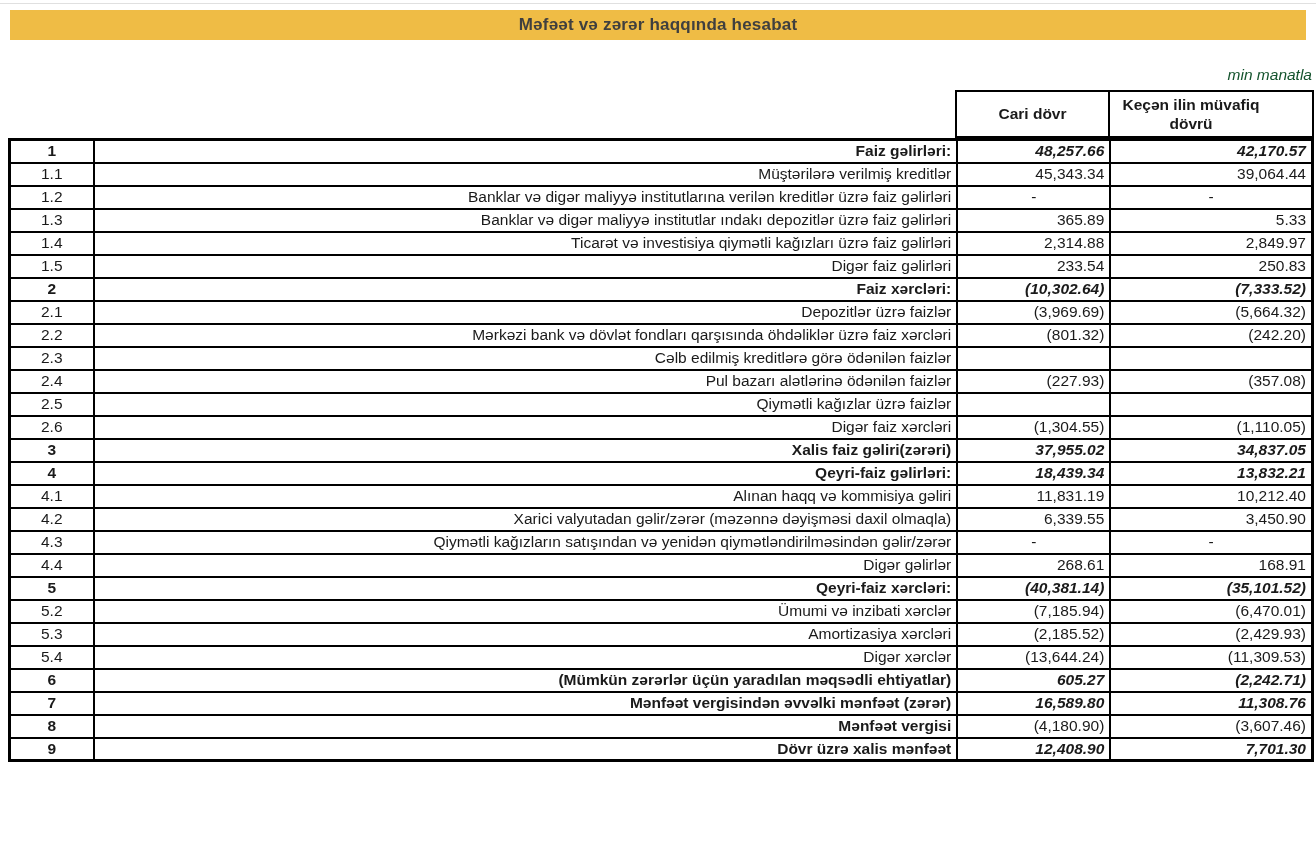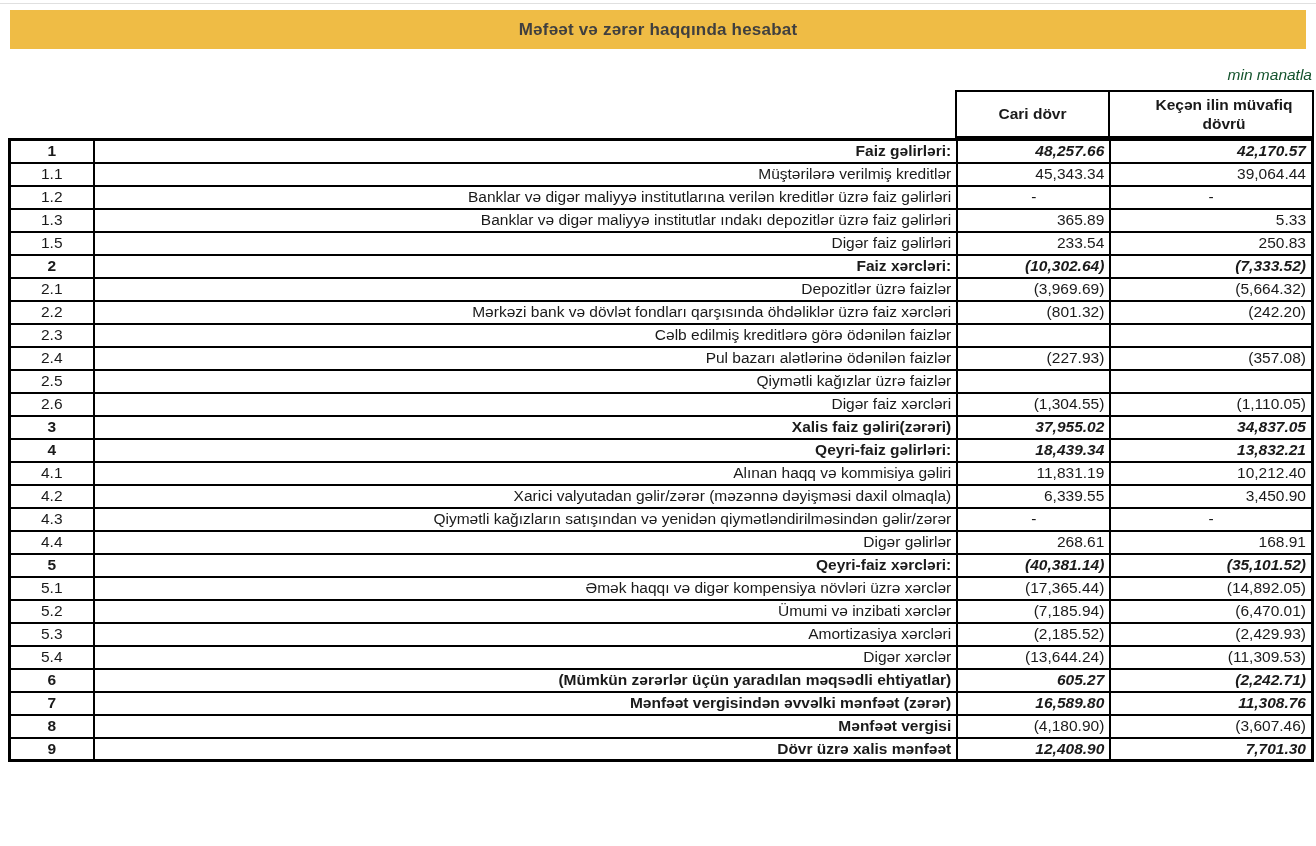--- a/index.html
+++ b/index.html
@@ -10,35 +10,34 @@
     color: #1a1a1a;
     overflow: hidden;
     position: relative;
   }
   .top-rule {
     position: absolute; left: 0; top: 3px; width: 1316px;
     border-top: 1px solid #e0e0e0;
   }
   .title-bar {
     position: absolute; left: 10px; top: 10px;
-    width: 1296px; height: 39px;
+    width: 1296px; height: 30px;
     display: flex; align-items: center; justify-content: center;
     font-size: 17px; font-weight: bold; letter-spacing: 0.2px;
   }
   .unit-note {
     position: absolute; top: 66px; right: 4px;
     font-style: italic; font-size: 15.5px; color: #14532d;
   }
   .col-header {
     position: absolute; left: 955px; top: 90px;
     width: 359px; height: 48px;
     display: flex;
     border: 2px solid #000;
     background: #fff;
-    gap: 33px;
   }
   .col-header .hc {
     display: flex; align-items: center; justify-content: center;
     text-align: center; font-weight: bold; font-size: 15.5px;
     line-height: 1.25; padding: 0 6px;
   }
   .col-header .hc1 { width: 153px; border-right: 2px solid #000; }
   .col-header .hc2 { width: 162px; }
   table.fin {
     position: absolute; left: 8px; top: 138px;
@@ -104,20 +103,26 @@
         <td class="c-val dash">-</td>
         <td class="c-val dash">-</td>
       </tr>
       <tr>
         <td class="c-num">1.3</td>
         <td class="c-label">Banklar və digər maliyyə institutlar ındakı depozitlər üzrə faiz gəlirləri</td>
         <td class="c-val">365.89</td>
         <td class="c-val">5.33</td>
       </tr>
       <tr>
+        <td class="c-num">1.4</td>
+        <td class="c-label">Ticarət və investisiya qiymətli kağızları üzrə faiz gəlirləri</td>
+        <td class="c-val">2,314.88</td>
+        <td class="c-val">2,849.97</td>
+      </tr>
+      <tr>
         <td class="c-num">1.5</td>
         <td class="c-label">Digər faiz gəlirləri</td>
         <td class="c-val">233.54</td>
         <td class="c-val">250.83</td>
       </tr>
       <tr class="section vbold">
         <td class="c-num">2</td>
         <td class="c-label">Faiz xərcləri:</td>
         <td class="c-val">(10,302.64)</td>
         <td class="c-val">(7,333.52)</td>
@@ -192,26 +197,20 @@
         <td class="c-num">4.4</td>
         <td class="c-label">Digər gəlirlər</td>
         <td class="c-val">268.61</td>
         <td class="c-val">168.91</td>
       </tr>
       <tr class="section vbold">
         <td class="c-num">5</td>
         <td class="c-label">Qeyri-faiz xərcləri:</td>
         <td class="c-val">(40,381.14)</td>
         <td class="c-val">(35,101.52)</td>
-      </tr>
-      <tr>
-        <td class="c-num">5.1</td>
-        <td class="c-label">Əmək haqqı və digər kompensiya növləri üzrə xərclər</td>
-        <td class="c-val">(17,365.44)</td>
-        <td class="c-val">(14,892.05)</td>
       </tr>
       <tr>
         <td class="c-num">5.2</td>
         <td class="c-label">Ümumi və inzibati xərclər</td>
         <td class="c-val">(7,185.94)</td>
         <td class="c-val">(6,470.01)</td>
       </tr>
       <tr>
         <td class="c-num">5.3</td>
         <td class="c-label">Amortizasiya xərcləri</td>

